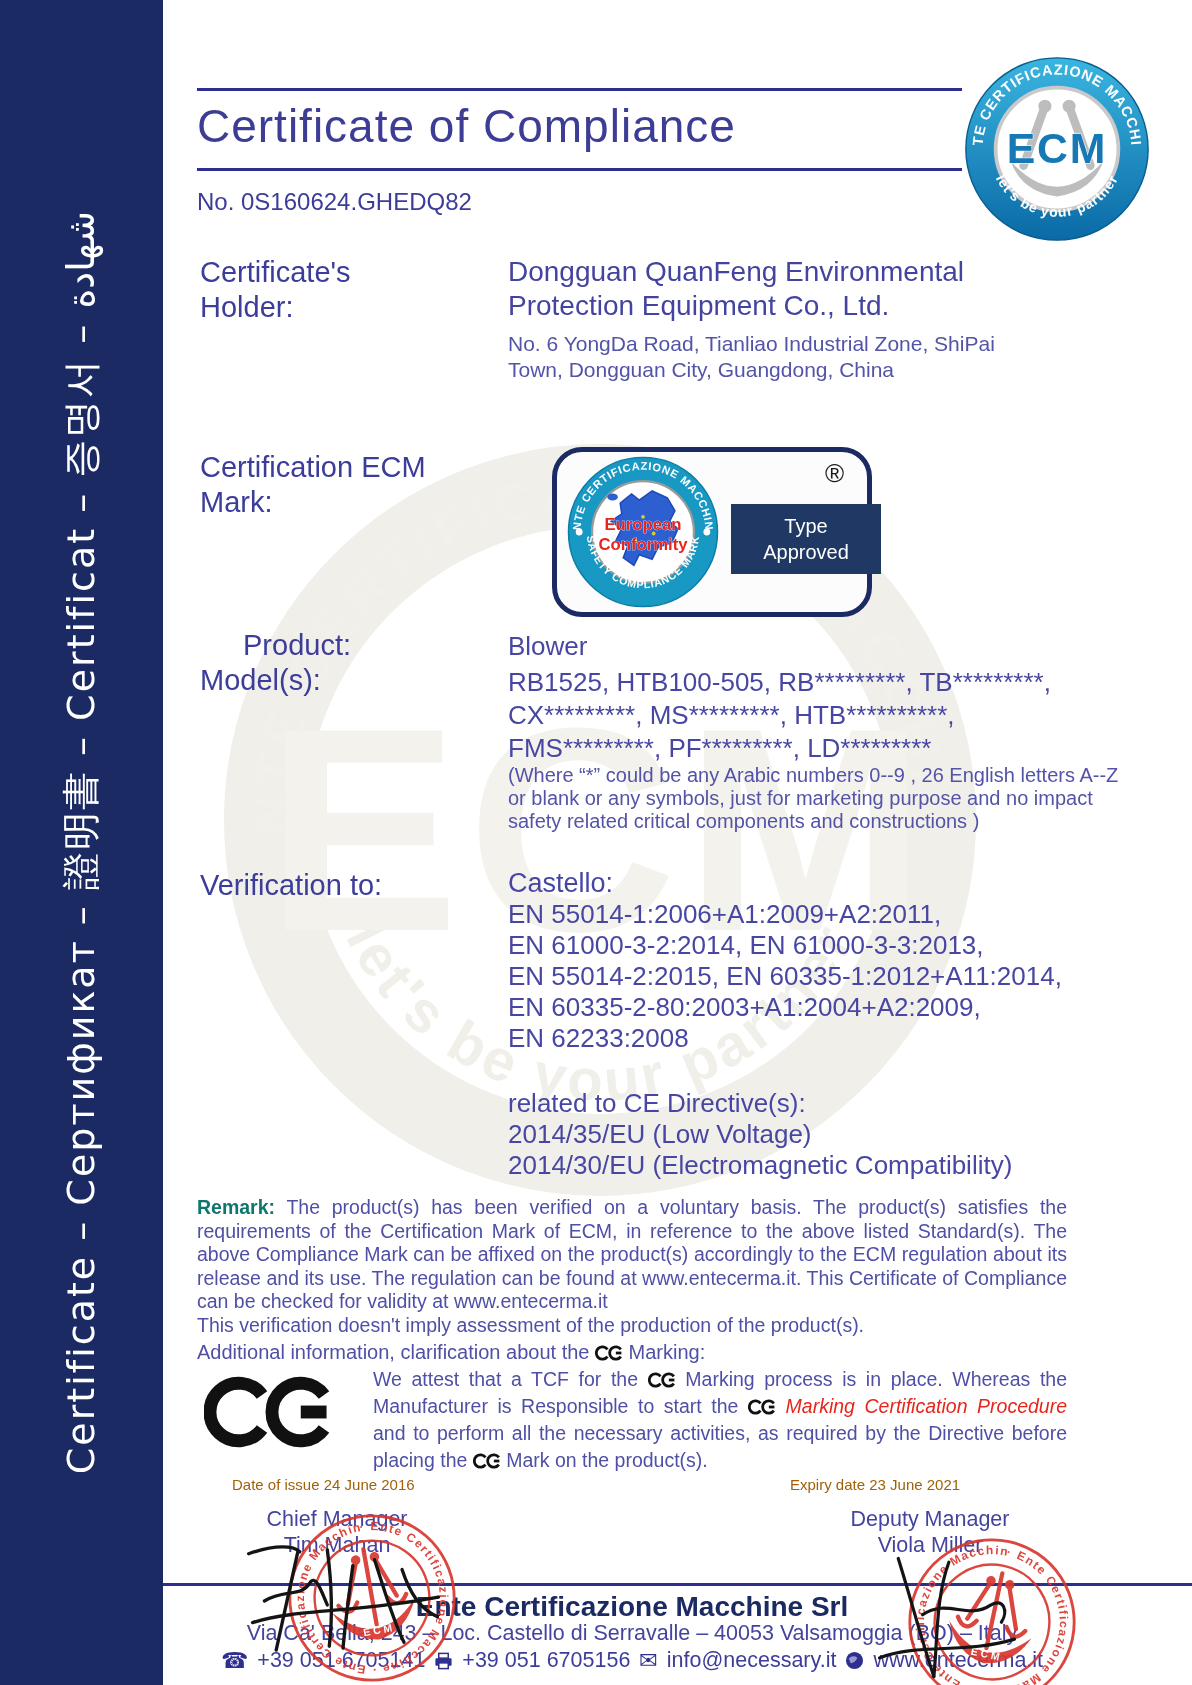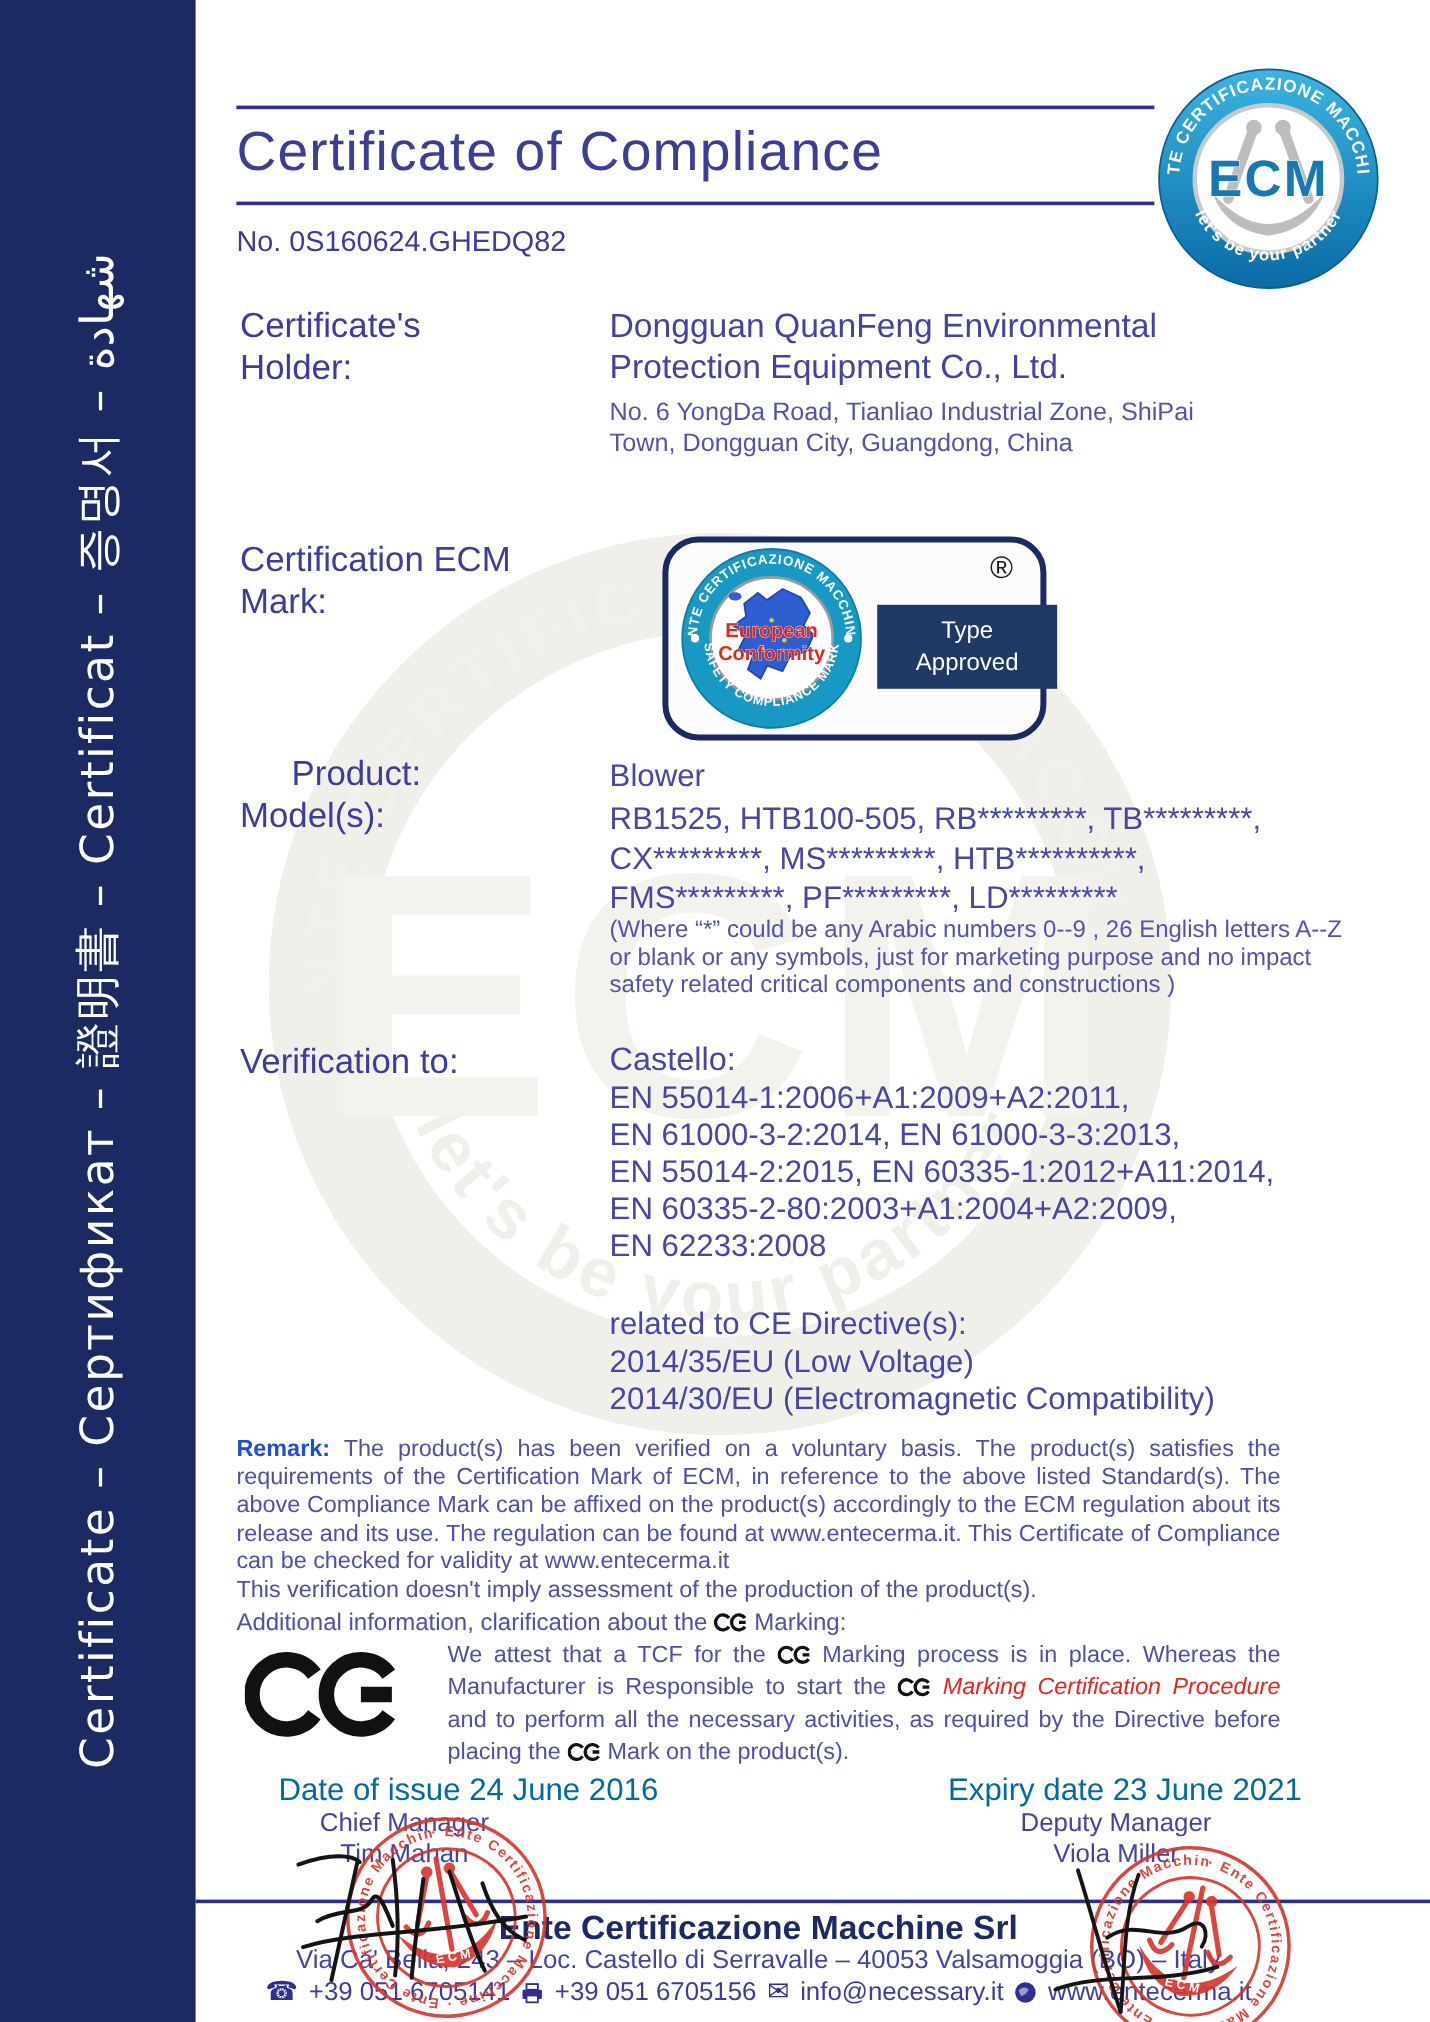--- a/index.html
+++ b/index.html
@@ -51,33 +51,33 @@
     background:#1f3864; color:#ffffff; font-size:20px; line-height:26px;
     display:flex; flex-direction:column; align-items:center; justify-content:center;
   }
   .registered { position:absolute; left:268px; top:6px; font-size:26px; color:#1a1a1a; }
 
   
   .remark {
     position:absolute; left:197px; top:1196px; width:870px; z-index:1;
     font-size:19.5px; line-height:23.5px; color:#4f4fa6; text-align:justify;
   }
-  .remark b { color:#1d4ed8; font-weight:bold; }
+  .remark b { color:#0f766e; font-weight:bold; }
   .remark .plain { text-align:left; }
   .ce-intro { position:absolute; left:197px; top:1341px; font-size:20px; color:#4f4fa6; z-index:1; }
   .ce-par {
     position:absolute; left:373px; top:1366px; width:694px; z-index:1;
     font-size:19.5px; line-height:27px; color:#4f4fa6; text-align:justify;
   }
   .red-italic { color:#e8251c; font-style:italic; }
   .ce-inline { width:28px; height:16px; vertical-align:-2px; }
   .ce-big { position:absolute; left:204px; top:1366px; z-index:1; }
 
   
-  .date-line { position:absolute; top:1476px; font-size:26px; color:#0369a1; z-index:1; }
+  .date-line { position:absolute; top:1476px; font-size:15px; color:#a16207; z-index:1; }
   .signatory { position:absolute; top:1506px; width:290px; text-align:center; z-index:1;
                font-size:21.5px; line-height:26px; color:#4444a0; }
   .sig { position:absolute; z-index:3; }
   .stamp { position:absolute; z-index:2; opacity:.92; }
 
   
   .footer-rule { position:absolute; left:163px; top:1583px; width:1029px; height:3px; background:#2e2e8e; z-index:1; }
   .footer { position:absolute; left:197px; top:1593px; width:870px; text-align:center; z-index:1; }
   .footer .company { font-size:28px; font-weight:bold; color:#1b2a63; line-height:27px; }
   .footer .address { font-size:21.5px; color:#4444a0; line-height:26px; }

